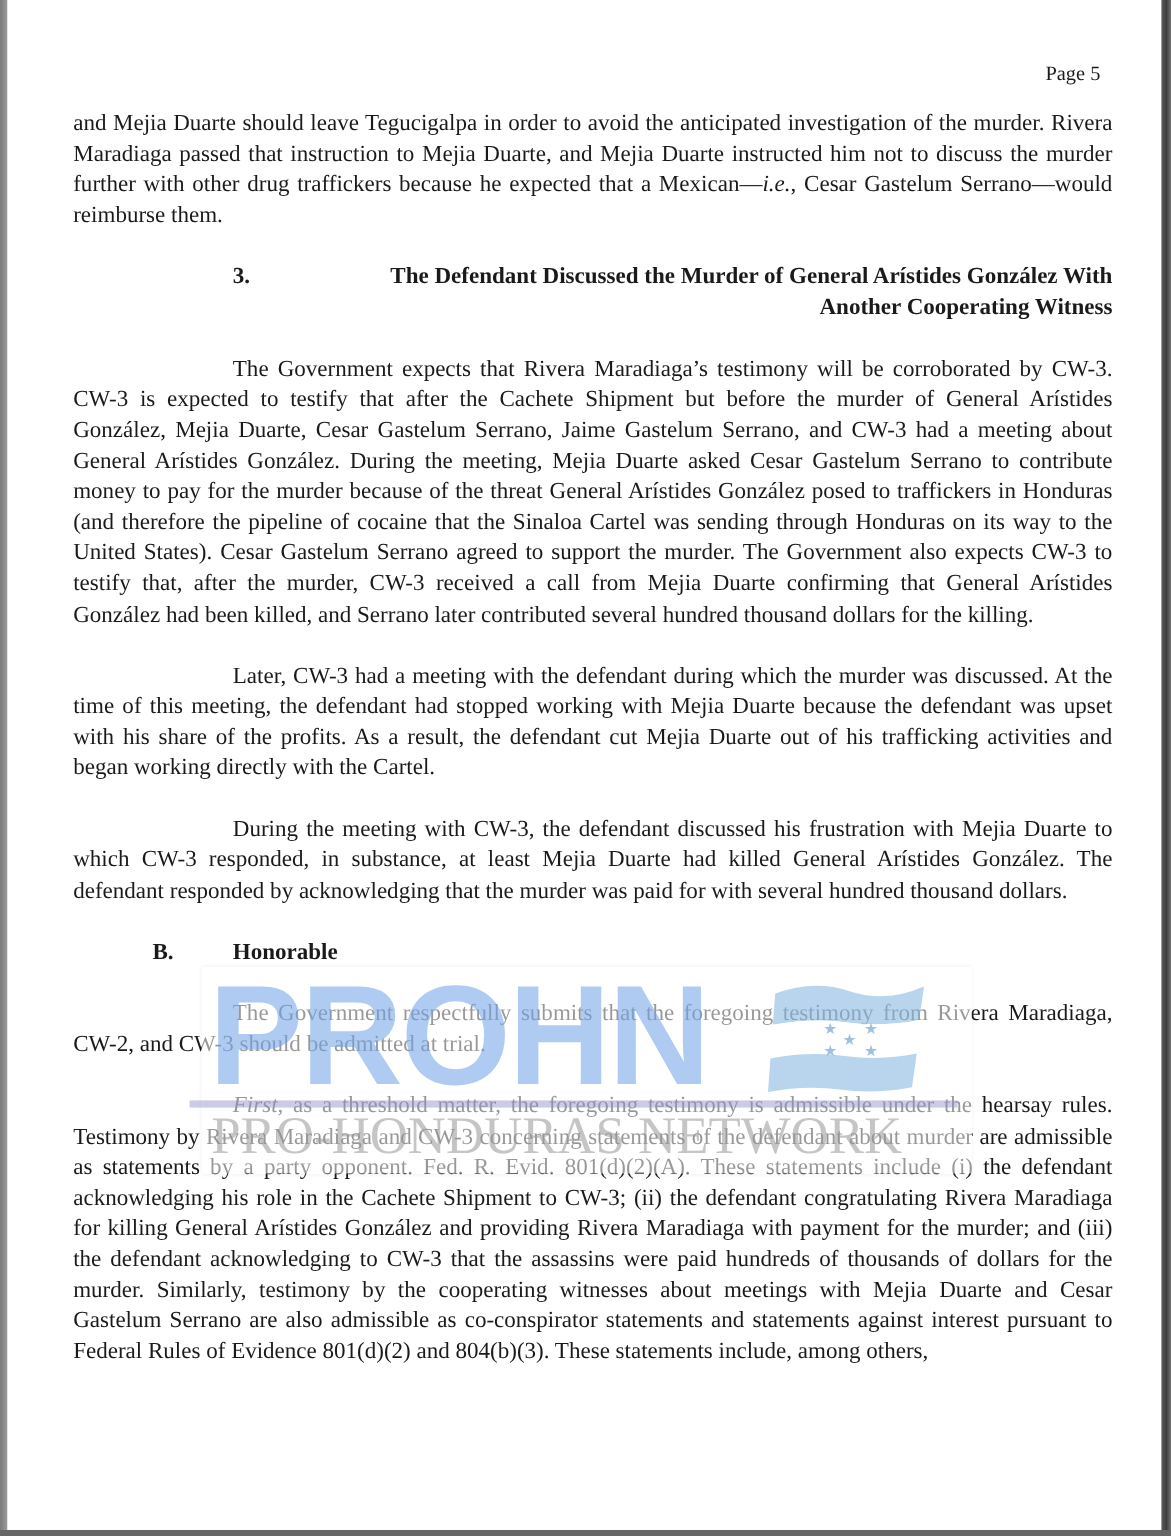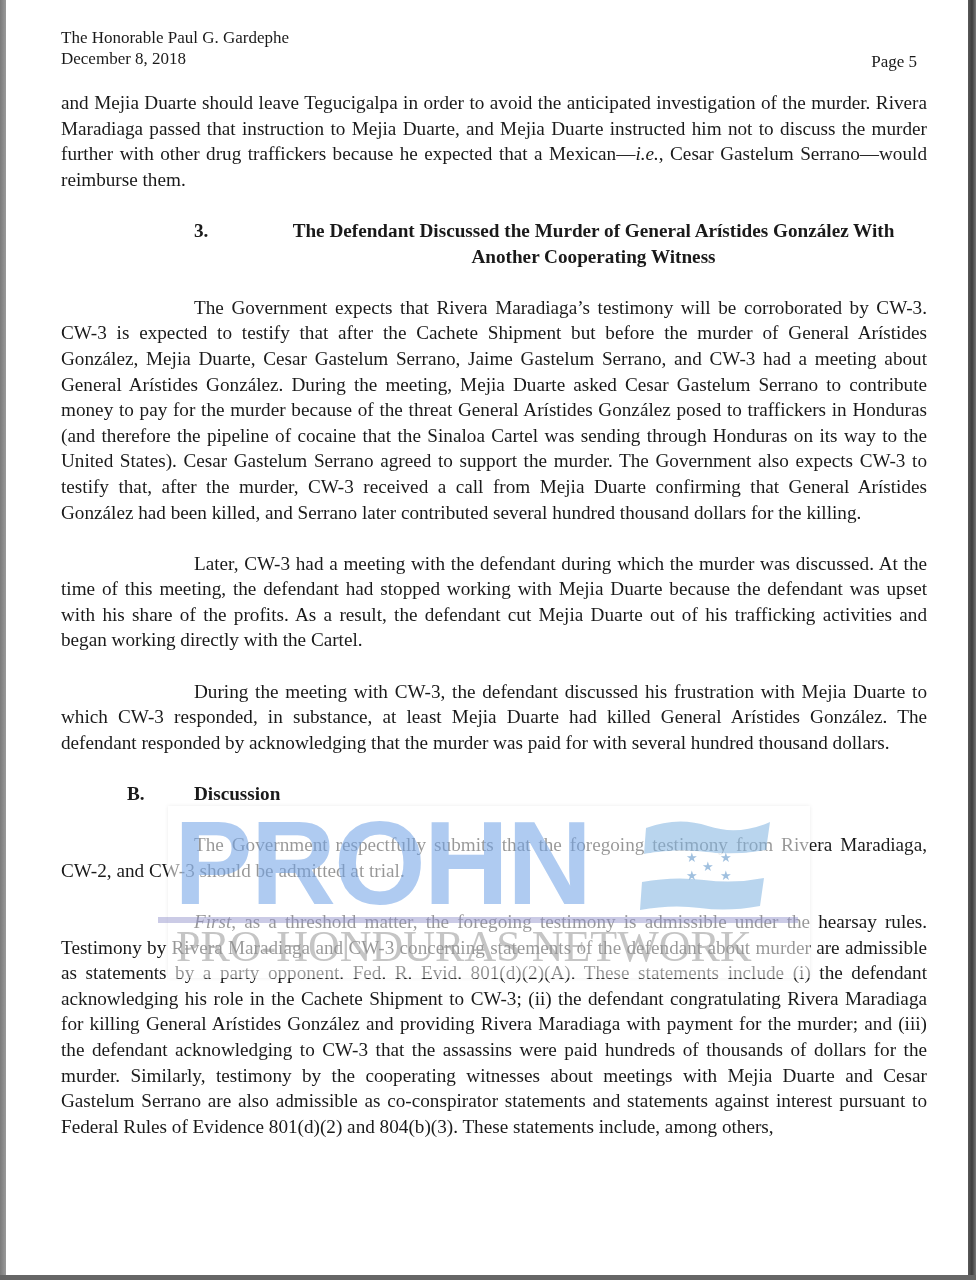--- a/index.html
+++ b/index.html
@@ -37,21 +37,21 @@
     font-size: 19.2px; line-height: 25.6px;
     text-align: justify;
   }
   p { margin: 0; font-family: Liberation Serif, serif; }
   .indent { text-indent: 133px; }
   .para { margin-bottom: 25.6px; }
   .heading3 {
     display: flex; margin: 0 0 25.6px 133px; font-weight: bold;
   }
   .heading3 .num { width: 66px; flex: none; }
-  .heading3 .title { flex: 1; text-align: center; }
+  .heading3 .title { flex: 1; text-align: right; }
   .headingB {
     display: flex; margin: 0 0 25.6px 66px; font-weight: bold;
   }
   .headingB .num { width: 67px; flex: none; }
   .watermark {
     position: absolute; left: 168px; top: 806px; width: 642px; height: 172px;
     pointer-events: none;
   }
   .wm-box {
     position: absolute; inset: 0;
@@ -80,42 +80,38 @@
     position: absolute; left: 470px; top: 8px; width: 140px; height: 100px;
   }
 </style>
 </head>
 <body>
 
 <div class="edge-left"></div>
 <div class="page">
 
   <div class="header">
-    <div class="left">
-      <div>The Honorable Paul G. Gardephe</div>
-      <div>December 8, 2018</div>
-    </div>
     <div class="right">Page 5</div>
   </div>
 
   <div class="content">
     <p class="para"><span>and Mejia Duarte should leave Tegucigalpa in order to avoid the anticipated investigation of the murder.  Rivera Maradiaga passed that instruction to Mejia Duarte, and Mejia Duarte instructed him not to discuss the murder further with other drug traffickers because he expected that a Mexican—</span><i>i.e.</i><span>, Cesar Gastelum Serrano—would reimburse them.</span></p>
 
     <div class="heading3">
       <span class="num">3.</span>
       <span class="title">The Defendant Discussed the Murder of General Arístides González With Another Cooperating Witness</span>
     </div>
 
     <p class="para indent">The Government expects that Rivera Maradiaga’s testimony will be corroborated by CW-3.  CW-3 is expected to testify that after the Cachete Shipment but before the murder of General Arístides González, Mejia Duarte, Cesar Gastelum Serrano, Jaime Gastelum Serrano, and CW-3 had a meeting about General Arístides González.  During the meeting, Mejia Duarte asked Cesar Gastelum Serrano to contribute money to pay for the murder because of the threat General Arístides González posed to traffickers in Honduras (and therefore the pipeline of cocaine that the Sinaloa Cartel was sending through Honduras on its way to the United States).  Cesar Gastelum Serrano agreed to support the murder.  The Government also expects CW-3 to testify that, after the murder, CW-3 received a call from Mejia Duarte confirming that General Arístides González had been killed, and Serrano later contributed several hundred thousand dollars for the killing.</p>
     <p class="para indent">Later, CW-3 had a meeting with the defendant during which the murder was discussed.  At the time of this meeting, the defendant had stopped working with Mejia Duarte because the defendant was upset with his share of the profits.  As a result, the defendant cut Mejia Duarte out of his trafficking activities and began working directly with the Cartel.</p>
     <p class="para indent">During the meeting with CW-3, the defendant discussed his frustration with Mejia Duarte to which CW-3 responded, in substance, at least Mejia Duarte had killed General Arístides González.  The defendant responded by acknowledging that the murder was paid for with several hundred thousand dollars.</p>
 
     <div class="headingB">
       <span class="num">B.</span>
-      <span>Discussion</span>
+      <span>Honorable</span>
     </div>
 
     <p class="para indent">The Government respectfully submits that the foregoing testimony from Rivera Maradiaga, CW-2, and CW-3 should be admitted at trial.</p>
     <p class="indent"><i>First</i><span>, as a threshold matter, the foregoing testimony is admissible under the hearsay rules.  Testimony by Rivera Maradiaga and CW-3 concerning statements of the defendant about murder are admissible as statements by a party opponent.  Fed. R. Evid. 801(d)(2)(A).  These statements include (i) the defendant acknowledging his role in the Cachete Shipment to CW-3; (ii) the defendant congratulating Rivera Maradiaga for killing General Arístides González and providing Rivera Maradiaga with payment for the murder; and (iii) the defendant acknowledging to CW-3 that the assassins were paid hundreds of thousands of dollars for the murder.  Similarly, testimony by the cooperating witnesses about meetings with Mejia Duarte and Cesar Gastelum Serrano are also admissible as co-conspirator statements and statements against interest pursuant to Federal Rules of Evidence 801(d)(2) and 804(b)(3).  These statements include, among others,</span></p>
   </div>
 </div>
 
 <div class="watermark">
   <div class="wm-box"></div>
   <div class="wm-logo">PROHN</div>

